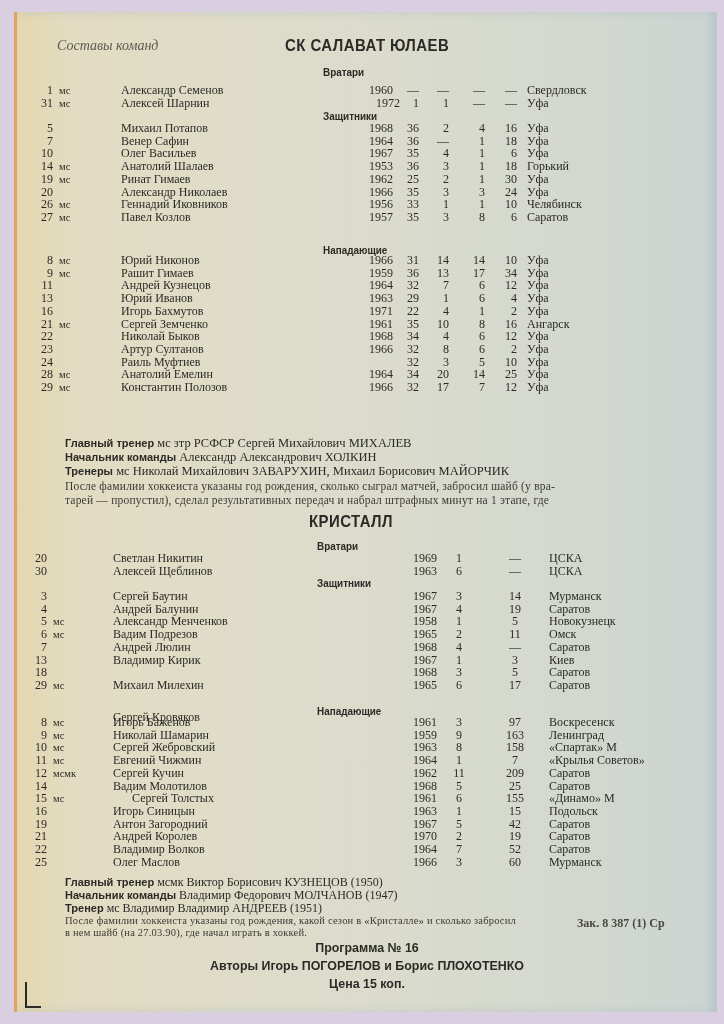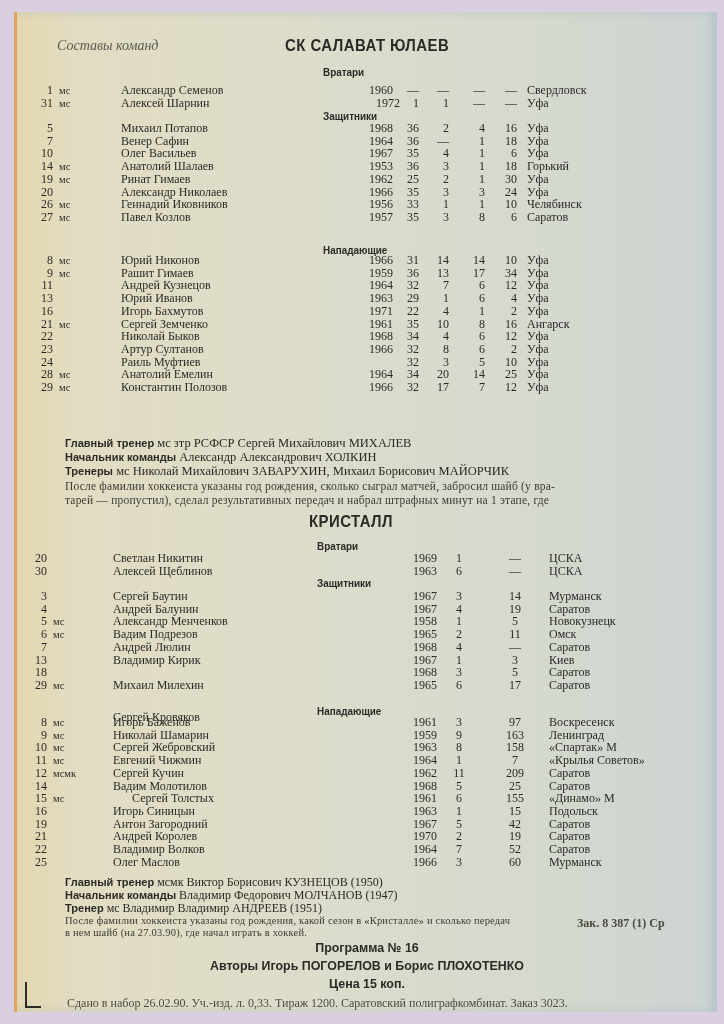--- a/index.html
+++ b/index.html
@@ -493,24 +493,23 @@
         <span style="left:532px;">Мурманск</span>
       </div>
     </div>
 
   <div class="abs staff" style="left:48px; top:864px; line-height:13px; font-size:12px;">
     <div><b>Главный тренер</b><span> мсмк Виктор Борисович КУЗНЕЦОВ (1950)</span></div>
     <div><b>Начальник команды</b><span> Владимир Федорович МОЛЧАНОВ (1947)</span></div>
     <div><b>Тренер</b><span> мс Владимир Владимир АНДРЕЕВ (1951)</span></div>
   </div>
   <div class="abs note" style="left:48px; top:903px; font-size:10.5px; line-height:12px;">
-    <div>После фамилии хоккеиста указаны год рождения, какой сезон в «Кристалле» и сколько передач</div>
+    <div>После фамилии хоккеиста указаны год рождения, какой сезон в «Кристалле» и сколько забросил</div>
     <div>в нем шайб (на 27.03.90), где начал играть в хоккей.</div>
   </div>
   <div class="abs imprint" style="left:560px; top:904px; font-weight:bold;">Зак. 8 387 (1) Ср</div>
 
   <div class="abs footer-line" style="top:928px;">Программа № 16</div>
   <div class="abs footer-line" style="top:946px;">Авторы Игорь ПОГОРЕЛОВ и Борис ПЛОХОТЕНКО</div>
   <div class="abs footer-line" style="top:964px;">Цена 15 коп.</div>
 
   <div class="corner" style="left:8px; top:970px;"></div>
-  <div class="abs imprint" style="left:50px; top:984px;">Сдано в набор 26.02.90. Уч.-изд. л. 0,33. Тираж 1200. Саратовский полиграфкомбинат. Заказ 3023.</div>
 </div>
 
 </body></html>

